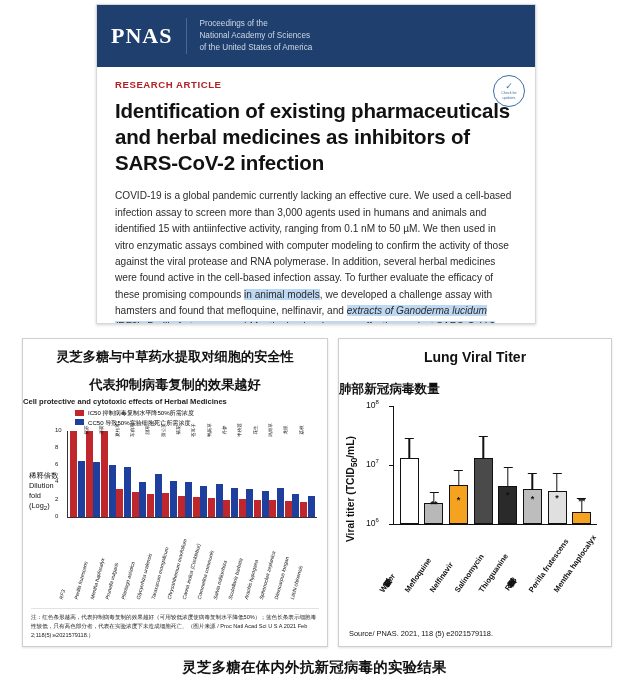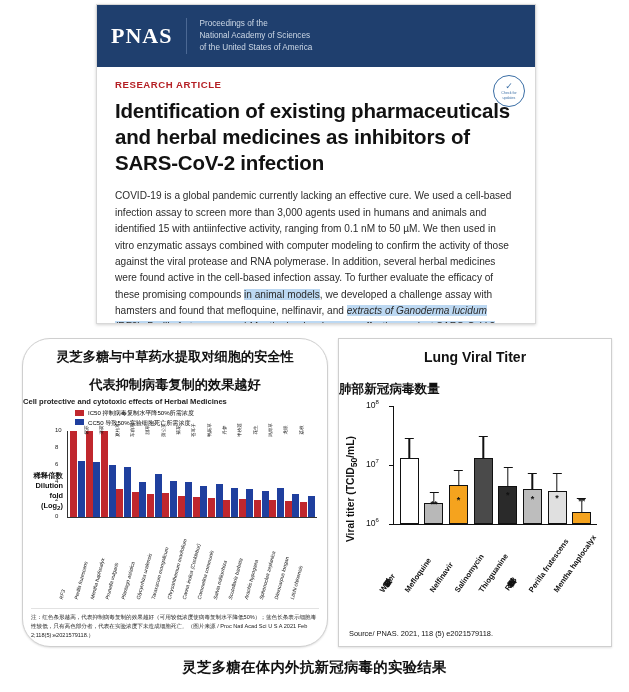--- a/index.html
+++ b/index.html
@@ -54,42 +54,42 @@
     background:#fff;
   }
   .check-badge .cb-t{font-size:3.6px;color:#3a6ea5;line-height:1.15;text-align:center;}
   .cb-mark{font-size:9px;color:#3a6ea5;line-height:1;}
 
   
   .panel{
     position:absolute;background:#fff;border:1px solid #cfcfcf;
     box-shadow:0 1px 2px rgba(0,0,0,.12);overflow:hidden;
   }
-  .panel-left{left:22px;top:338px;width:304px;height:307px;border-radius:28px;}
+  .panel-left{left:22px;top:338px;width:304px;height:307px;}
   .panel-right{left:338px;top:338px;width:272px;height:307px;}
 
   
   .lp-title{
     text-align:center;font-size:13.2px;font-weight:bold;color:#111;
     line-height:1.42;margin:9px 10px 2px 10px;
   }
   .lp-sub{
     text-align:left;font-size:7.6px;font-weight:bold;color:#222;
     margin:3px 0 2px 0;
   }
   .legend{margin:2px 0 0 0;text-align:center;font-size:6.1px;line-height:1.5;}
   .legend div{display:flex;align-items:center;justify-content:flex-start;padding-left:52px;}
   .sw{width:9px;height:6px;display:inline-block;margin-right:4px;}
   .sw-red{background:#c0272d;}
   .sw-blue{background:#1f3f9e;}
 
   .chart-area{position:relative;margin:2px 6px 0 6px;height:175px;}
   .y-axis-label{
-    position:absolute;left:0px;top:42px;width:34px;text-align:right;
-    font-size:7.4px;line-height:1.35;color:#111;font-weight:bold;
+    position:absolute;left:0px;top:42px;width:34px;text-align:left;
+    font-size:7.4px;line-height:1.35;color:#111;
   }
   .plot{
     position:absolute;left:38px;top:2px;right:4px;height:86px;
     border-left:1px solid #333;border-bottom:1px solid #333;
   }
   .ytick{position:absolute;left:-13px;font-size:6px;color:#222;}
   .bars{position:absolute;left:0;right:0;bottom:0;top:0;display:flex;align-items:flex-end;justify-content:space-around;padding:0 2px;box-sizing:border-box;}
   .barwrap{position:relative;width:10px;height:100%;display:flex;align-items:flex-end;justify-content:center;}
   .bar{width:7px;background:#c0272d;}
   .bar.blue{background:#1f3f9e;}

